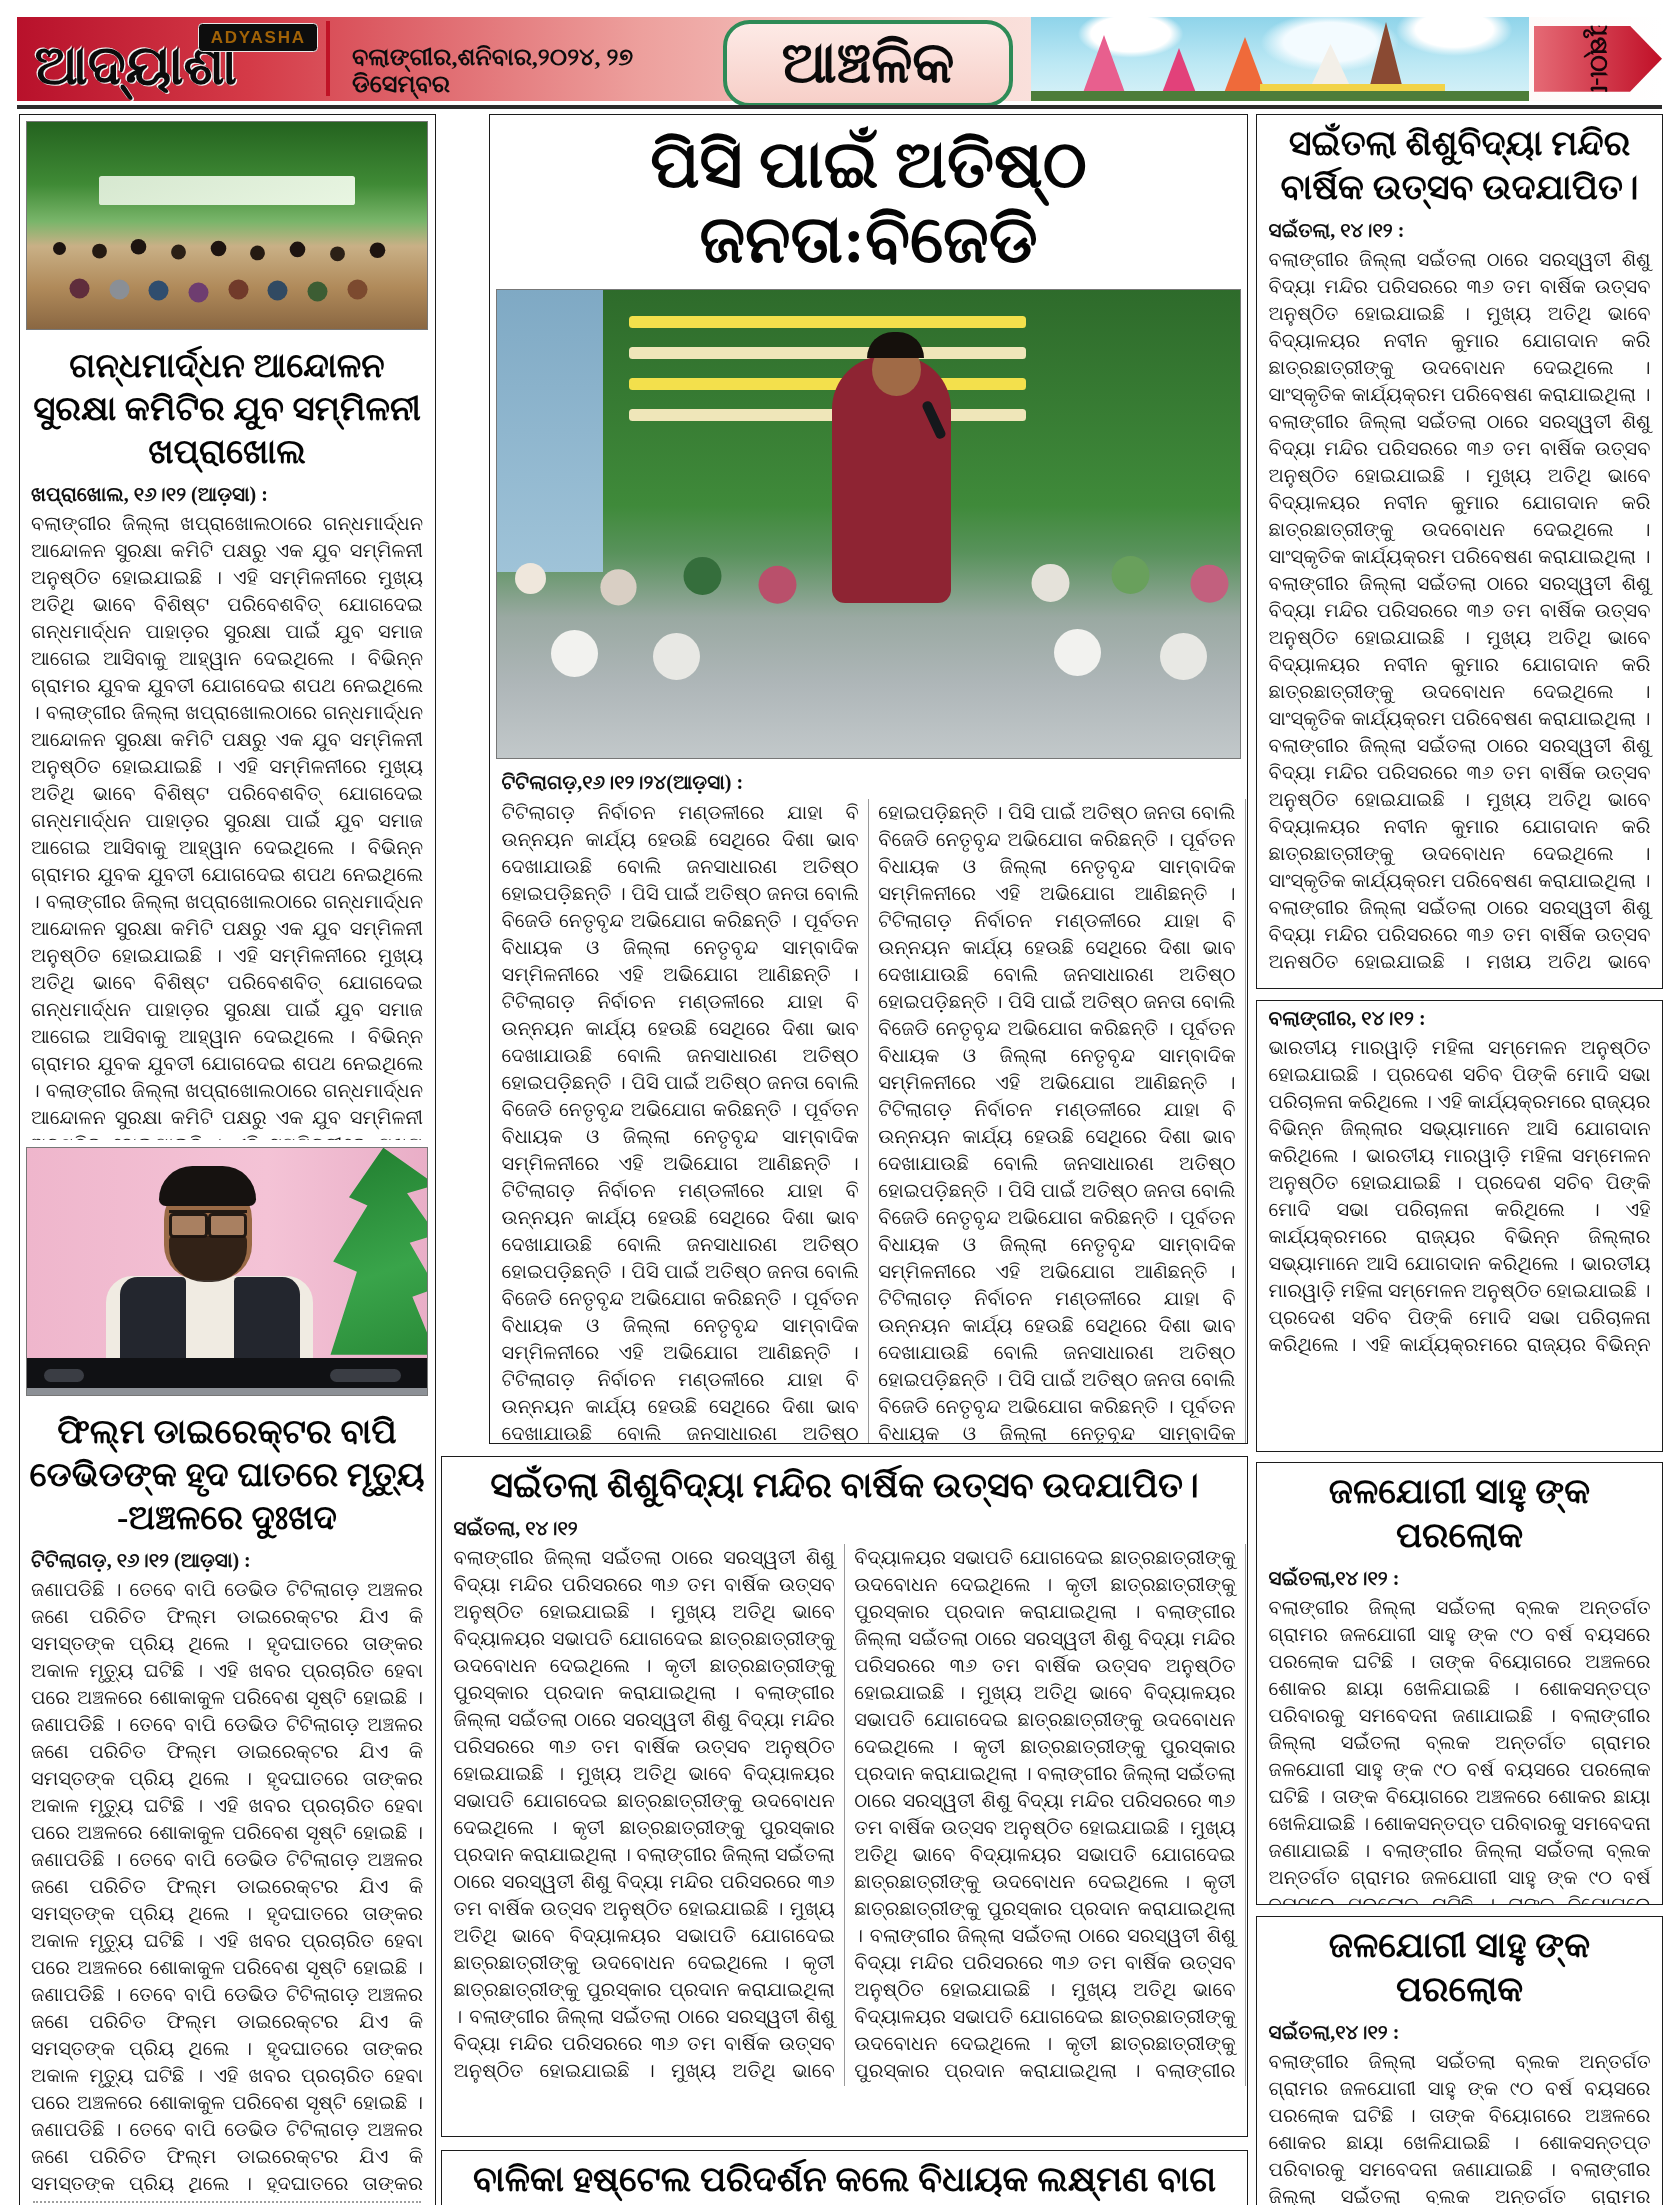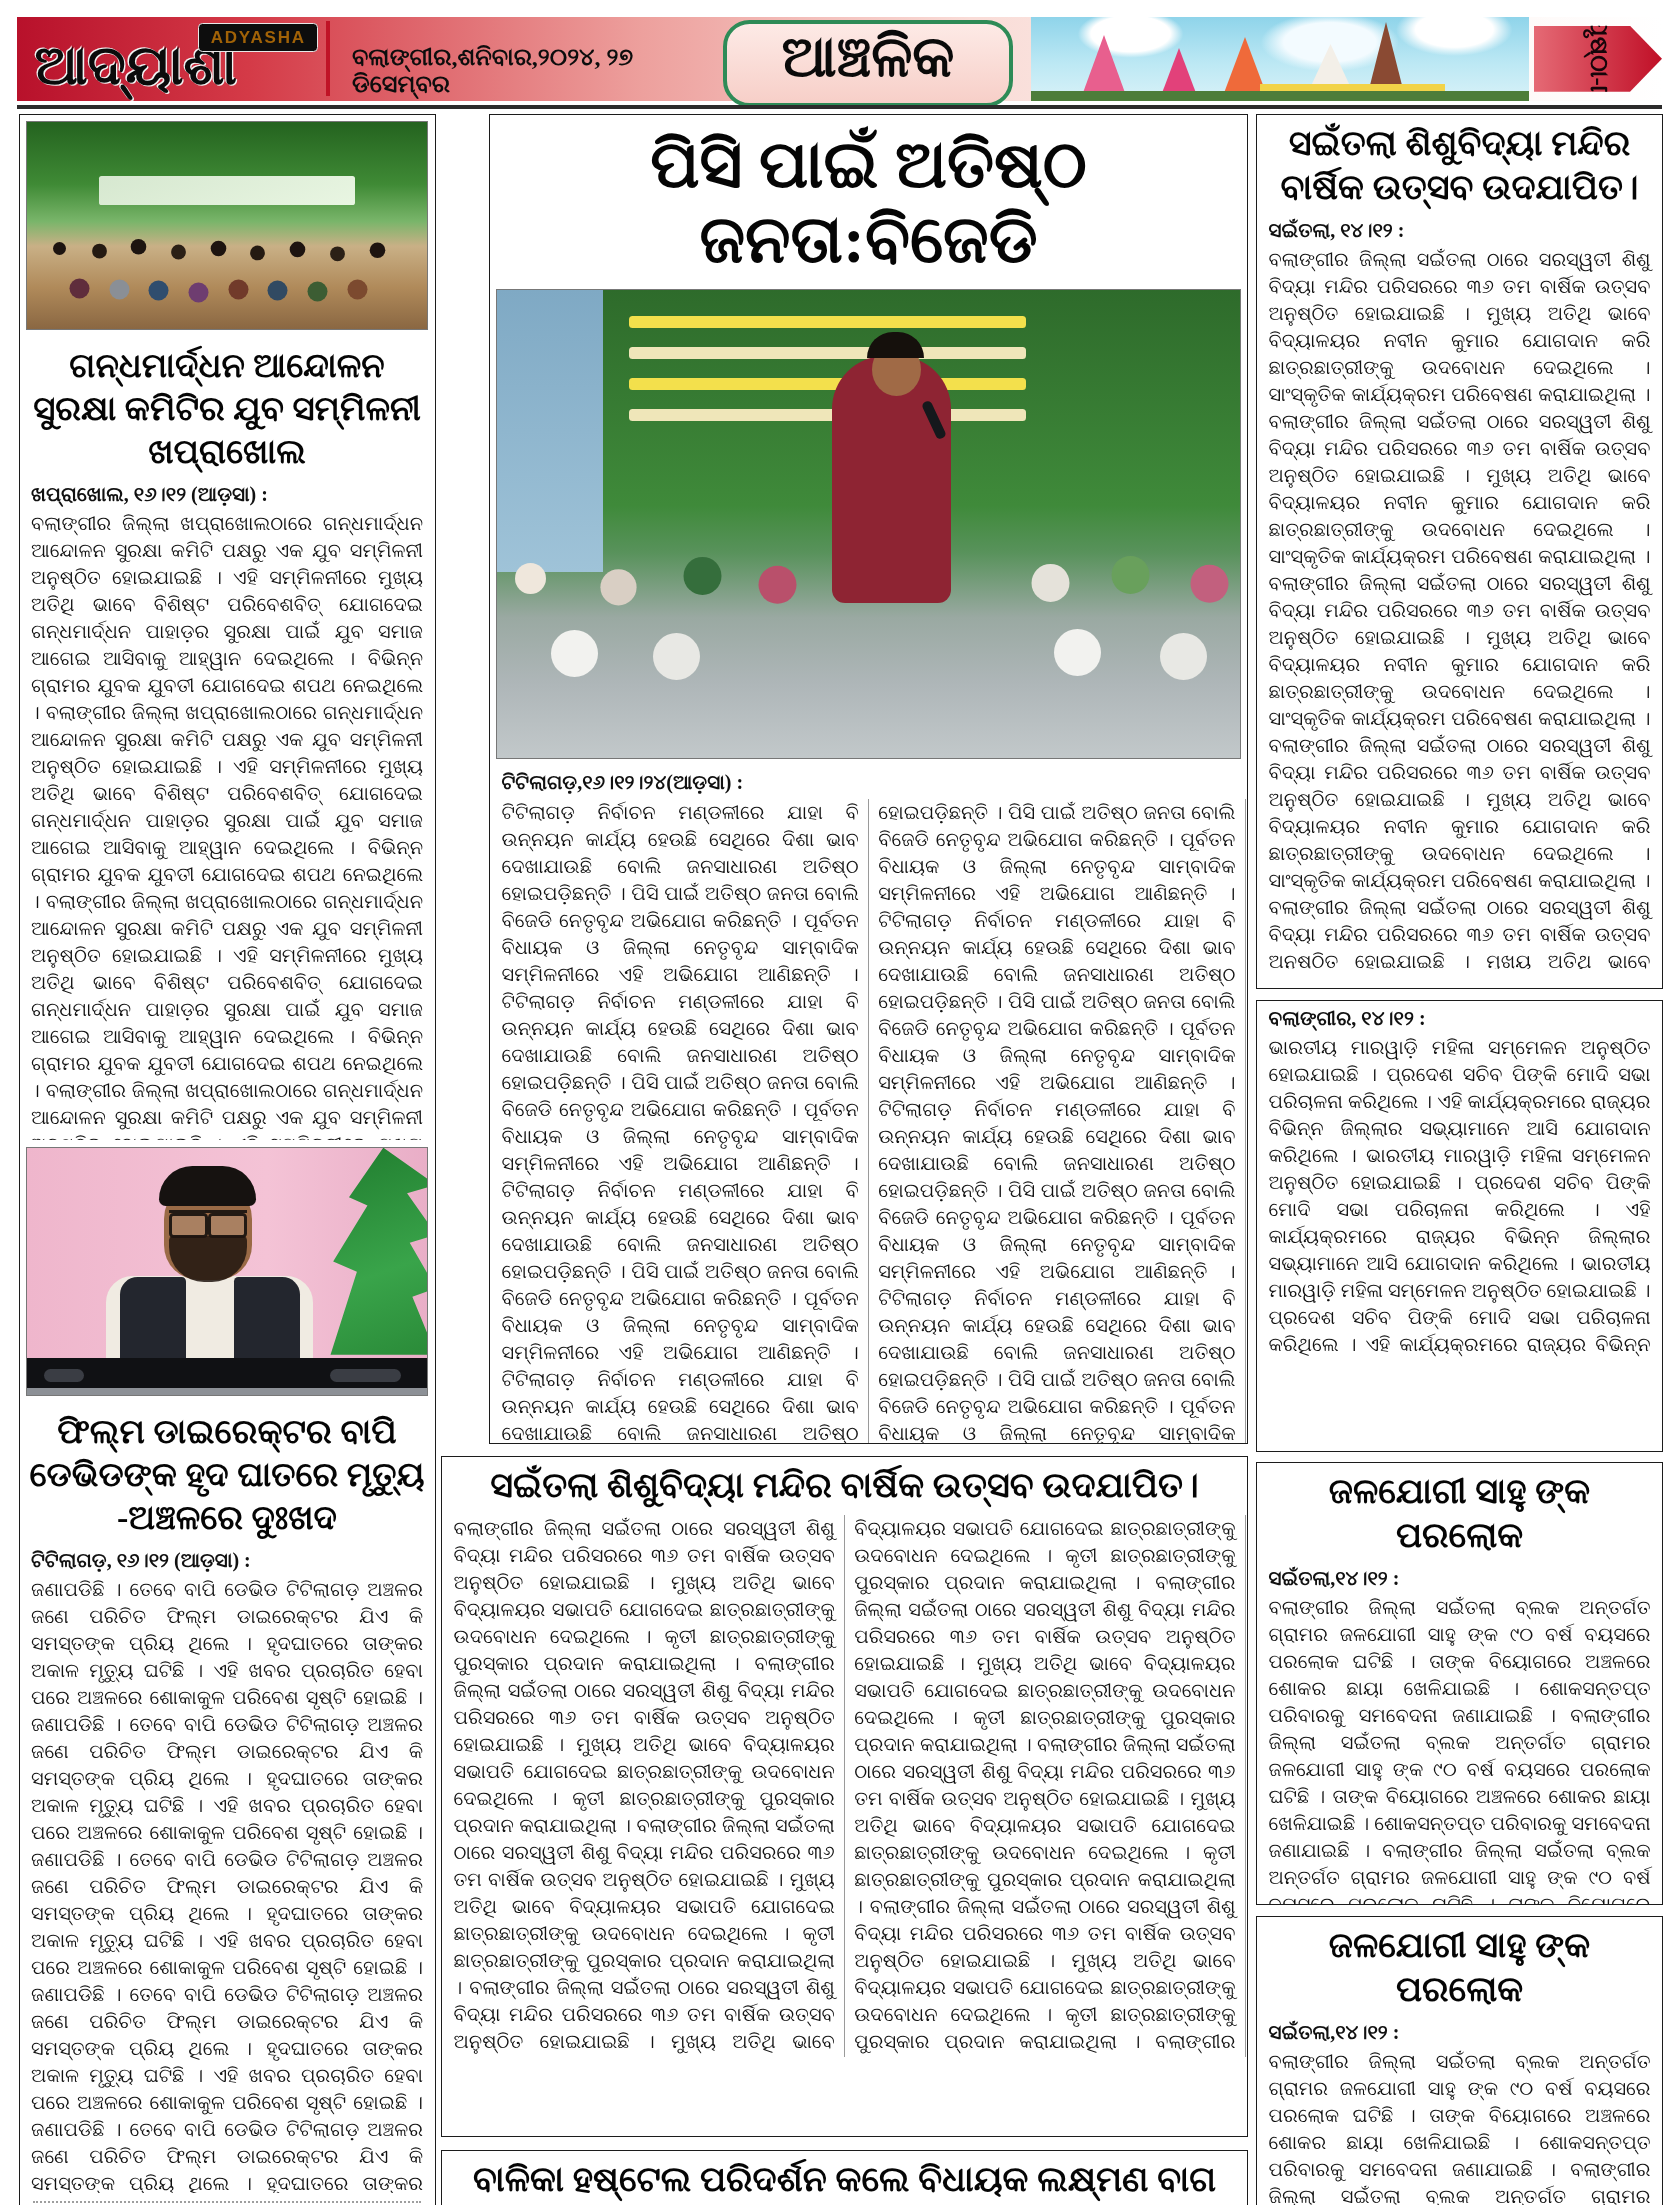--- a/index.html
+++ b/index.html
@@ -12,21 +12,21 @@
   .logo-label{position:absolute;left:168px;top:2.6px;background:#0d0d0d;color:#a16207;
     font-family:"Liberation Sans",sans-serif;font-weight:bold;font-size:17px;
     padding:3.5px 11.5px;border-radius:4.4px;border:1.8px solid #e8e8e8;letter-spacing:1.8px;}
   .logo-text{position:absolute;left:4.4px;top:17.6px;font-size:55px;font-weight:bold;color:#0b0b0b;
     text-shadow:1.3px 1.3px 0 #f3f3f3,-1.3px -1.3px 0 #f3f3f3;line-height:1;}
   .head-divider{position:absolute;left:309px;top:4.4px;width:4.4px;height:75px;background:#c01326;}
   .head-date{position:absolute;left:335px;top:27px;width:353px;font-weight:bold;
     font-size:24px;color:#0d0d0d;}
   .section-pill{position:absolute;left:706px;top:2.6px;width:282px;height:79px;
     background:linear-gradient(180deg,#fdeae6,#f7cfc8);border:4.4px solid #2e8b57;border-radius:26.5px;
-    display:flex;justify-content:center;}
+    display:flex;align-items:center;justify-content:center;}
   .section-pill span{font-size:57px;font-weight:bold;color:#0a0a0a;}
   .temple-art{position:absolute;left:1014px;top:0px;width:498px;height:84px;overflow:hidden;
     background:
      radial-gradient(ellipse 88px 40px at 20% 20%, #ffffff 0 45%, transparent 60%),
      radial-gradient(ellipse 115px 49px at 60% 30%, #f3fbff 0 40%, transparent 60%),
      radial-gradient(ellipse 97px 44px at 85% 15%, #ffffff 0 40%, transparent 60%),
      linear-gradient(180deg,#8fd4ea 0%,#bce8f4 55%,#d9f2f8 100%);}
   .spire{position:absolute;bottom:0;width:0;height:0;border-style:solid;}
   .sp1{left:49px;border-width:0 24px 66px 24px;border-color:transparent transparent #e85f8e transparent;}
   .sp2{left:128px;border-width:0 20px 53px 20px;border-color:transparent transparent #e2417a transparent;}
@@ -179,20 +179,21 @@
         <div class="rally-face"></div>
         <div class="rally-hair"></div>
         <div class="rally-mic"></div>
       </div>
       <div class="dateline">ଟିଟିଲାଗଡ଼,୧୬।୧୨।୨୪(ଆଡ଼ସା) :</div>
       <div class="body two-col" style="height:662px;">ଟିଟିଲାଗଡ଼ ନିର୍ବାଚନ ମଣ୍ଡଳୀରେ ଯାହା ବି ଉନ୍ନୟନ କାର୍ଯ୍ୟ ହେଉଛି ସେଥିରେ ଦିଶା ଭାବ ଦେଖାଯାଉଛି ବୋଲି ଜନସାଧାରଣ ଅତିଷ୍ଠ ହୋଇପଡ଼ିଛନ୍ତି । ପିସି ପାଇଁ ଅତିଷ୍ଠ ଜନତା ବୋଲି ବିଜେଡି ନେତୃବୃନ୍ଦ ଅଭିଯୋଗ କରିଛନ୍ତି । ପୂର୍ବତନ ବିଧାୟକ ଓ ଜିଲ୍ଲା ନେତୃବୃନ୍ଦ ସାମ୍ବାଦିକ ସମ୍ମିଳନୀରେ ଏହି ଅଭିଯୋଗ ଆଣିଛନ୍ତି । ଟିଟିଲାଗଡ଼ ନିର୍ବାଚନ ମଣ୍ଡଳୀରେ ଯାହା ବି ଉନ୍ନୟନ କାର୍ଯ୍ୟ ହେଉଛି ସେଥିରେ ଦିଶା ଭାବ ଦେଖାଯାଉଛି ବୋଲି ଜନସାଧାରଣ ଅତିଷ୍ଠ ହୋଇପଡ଼ିଛନ୍ତି । ପିସି ପାଇଁ ଅତିଷ୍ଠ ଜନତା ବୋଲି ବିଜେଡି ନେତୃବୃନ୍ଦ ଅଭିଯୋଗ କରିଛନ୍ତି । ପୂର୍ବତନ ବିଧାୟକ ଓ ଜିଲ୍ଲା ନେତୃବୃନ୍ଦ ସାମ୍ବାଦିକ ସମ୍ମିଳନୀରେ ଏହି ଅଭିଯୋଗ ଆଣିଛନ୍ତି । ଟିଟିଲାଗଡ଼ ନିର୍ବାଚନ ମଣ୍ଡଳୀରେ ଯାହା ବି ଉନ୍ନୟନ କାର୍ଯ୍ୟ ହେଉଛି ସେଥିରେ ଦିଶା ଭାବ ଦେଖାଯାଉଛି ବୋଲି ଜନସାଧାରଣ ଅତିଷ୍ଠ ହୋଇପଡ଼ିଛନ୍ତି । ପିସି ପାଇଁ ଅତିଷ୍ଠ ଜନତା ବୋଲି ବିଜେଡି ନେତୃବୃନ୍ଦ ଅଭିଯୋଗ କରିଛନ୍ତି । ପୂର୍ବତନ ବିଧାୟକ ଓ ଜିଲ୍ଲା ନେତୃବୃନ୍ଦ ସାମ୍ବାଦିକ ସମ୍ମିଳନୀରେ ଏହି ଅଭିଯୋଗ ଆଣିଛନ୍ତି । ଟିଟିଲାଗଡ଼ ନିର୍ବାଚନ ମଣ୍ଡଳୀରେ ଯାହା ବି ଉନ୍ନୟନ କାର୍ଯ୍ୟ ହେଉଛି ସେଥିରେ ଦିଶା ଭାବ ଦେଖାଯାଉଛି ବୋଲି ଜନସାଧାରଣ ଅତିଷ୍ଠ ହୋଇପଡ଼ିଛନ୍ତି । ପିସି ପାଇଁ ଅତିଷ୍ଠ ଜନତା ବୋଲି ବିଜେଡି ନେତୃବୃନ୍ଦ ଅଭିଯୋଗ କରିଛନ୍ତି । ପୂର୍ବତନ ବିଧାୟକ ଓ ଜିଲ୍ଲା ନେତୃବୃନ୍ଦ ସାମ୍ବାଦିକ ସମ୍ମିଳନୀରେ ଏହି ଅଭିଯୋଗ ଆଣିଛନ୍ତି । ଟିଟିଲାଗଡ଼ ନିର୍ବାଚନ ମଣ୍ଡଳୀରେ ଯାହା ବି ଉନ୍ନୟନ କାର୍ଯ୍ୟ ହେଉଛି ସେଥିରେ ଦିଶା ଭାବ ଦେଖାଯାଉଛି ବୋଲି ଜନସାଧାରଣ ଅତିଷ୍ଠ ହୋଇପଡ଼ିଛନ୍ତି । ପିସି ପାଇଁ ଅତିଷ୍ଠ ଜନତା ବୋଲି ବିଜେଡି ନେତୃବୃନ୍ଦ ଅଭିଯୋଗ କରିଛନ୍ତି । ପୂର୍ବତନ ବିଧାୟକ ଓ ଜିଲ୍ଲା ନେତୃବୃନ୍ଦ ସାମ୍ବାଦିକ ସମ୍ମିଳନୀରେ ଏହି ଅଭିଯୋଗ ଆଣିଛନ୍ତି । ଟିଟିଲାଗଡ଼ ନିର୍ବାଚନ ମଣ୍ଡଳୀରେ ଯାହା ବି ଉନ୍ନୟନ କାର୍ଯ୍ୟ ହେଉଛି ସେଥିରେ ଦିଶା ଭାବ ଦେଖାଯାଉଛି ବୋଲି ଜନସାଧାରଣ ଅତିଷ୍ଠ ହୋଇପଡ଼ିଛନ୍ତି । ପିସି ପାଇଁ ଅତିଷ୍ଠ ଜନତା ବୋଲି ବିଜେଡି ନେତୃବୃନ୍ଦ ଅଭିଯୋଗ କରିଛନ୍ତି । ପୂର୍ବତନ ବିଧାୟକ ଓ ଜିଲ୍ଲା ନେତୃବୃନ୍ଦ ସାମ୍ବାଦିକ ସମ୍ମିଳନୀରେ ଏହି ଅଭିଯୋଗ ଆଣିଛନ୍ତି । ଟିଟିଲାଗଡ଼ ନିର୍ବାଚନ ମଣ୍ଡଳୀରେ ଯାହା ବି ଉନ୍ନୟନ କାର୍ଯ୍ୟ ହେଉଛି ସେଥିରେ ଦିଶା ଭାବ ଦେଖାଯାଉଛି ବୋଲି ଜନସାଧାରଣ ଅତିଷ୍ଠ ହୋଇପଡ଼ିଛନ୍ତି । ପିସି ପାଇଁ ଅତିଷ୍ଠ ଜନତା ବୋଲି ବିଜେଡି ନେତୃବୃନ୍ଦ ଅଭିଯୋଗ କରିଛନ୍ତି । ପୂର୍ବତନ ବିଧାୟକ ଓ ଜିଲ୍ଲା ନେତୃବୃନ୍ଦ ସାମ୍ବାଦିକ ସମ୍ମିଳନୀରେ ଏହି ଅଭିଯୋଗ ଆଣିଛନ୍ତି । ଟିଟିଲାଗଡ଼ ନିର୍ବାଚନ ମଣ୍ଡଳୀରେ ଯାହା ବି ଉନ୍ନୟନ କାର୍ଯ୍ୟ ହେଉଛି ସେଥିରେ ଦିଶା ଭାବ ଦେଖାଯାଉଛି ବୋଲି ଜନସାଧାରଣ ଅତିଷ୍ଠ ହୋଇପଡ଼ିଛନ୍ତି । ପିସି ପାଇଁ ଅତିଷ୍ଠ ଜନତା ବୋଲି ବିଜେଡି ନେତୃବୃନ୍ଦ ଅଭିଯୋଗ କରିଛନ୍ତି । ପୂର୍ବତନ ବିଧାୟକ ଓ ଜିଲ୍ଲା ନେତୃବୃନ୍ଦ ସାମ୍ବାଦିକ ସମ୍ମିଳନୀରେ ଏହି ଅଭିଯୋଗ ଆଣିଛନ୍ତି । ଟିଟିଲାଗଡ଼ ନିର୍ବାଚନ ମଣ୍ଡଳୀରେ ଯାହା ବି ଉନ୍ନୟନ କାର୍ଯ୍ୟ ହେଉଛି ସେଥିରେ ଦିଶା ଭାବ ଦେଖାଯାଉଛି ବୋଲି ଜନସାଧାରଣ ଅତିଷ୍ଠ ହୋଇପଡ଼ିଛନ୍ତି । ପିସି ପାଇଁ ଅତିଷ୍ଠ ଜନତା ବୋଲି ବିଜେଡି ନେତୃବୃନ୍ଦ ଅଭିଯୋଗ କରିଛନ୍ତି । ପୂର୍ବତନ ବିଧାୟକ ଓ ଜିଲ୍ଲା ନେତୃବୃନ୍ଦ ସାମ୍ବାଦିକ ସମ୍ମିଳନୀରେ ଏହି ଅଭିଯୋଗ ଆଣିଛନ୍ତି । ଟିଟିଲାଗଡ଼ ନିର୍ବାଚନ ମଣ୍ଡଳୀରେ ଯାହା ବି ଉନ୍ନୟନ କାର୍ଯ୍ୟ ହେଉଛି ସେଥିରେ ଦିଶା ଭାବ ଦେଖାଯାଉଛି ବୋଲି ଜନସାଧାରଣ ଅତିଷ୍ଠ ହୋଇପଡ଼ିଛନ୍ତି । ପିସି ପାଇଁ ଅତିଷ୍ଠ ଜନତା ବୋଲି ବିଜେଡି ନେତୃବୃନ୍ଦ ଅଭିଯୋଗ କରିଛନ୍ତି । ପୂର୍ବତନ ବିଧାୟକ ଓ ଜିଲ୍ଲା ନେତୃବୃନ୍ଦ ସାମ୍ବାଦିକ ସମ୍ମିଳନୀରେ ଏହି ଅଭିଯୋଗ ଆଣିଛନ୍ତି ।</div>
     </div>
 
     <div class="box" style="height:679px;margin-top:12.3px;">
       <div class="headline h-box">ସଇଁତଲା ଶିଶୁବିଦ୍ୟା ମନ୍ଦିର ବାର୍ଷିକ ଉତ୍ସବ ଉଦଯାପିତ।</div>
+      <div class="dateline">ସଇଁତଲା, ୧୪।୧୨</div>
       <div class="body two-col" style="height:542px;">ବଲାଙ୍ଗୀର ଜିଲ୍ଲା ସଇଁତଲା ଠାରେ ସରସ୍ୱତୀ ଶିଶୁ ବିଦ୍ୟା ମନ୍ଦିର ପରିସରରେ ୩୬ ତମ ବାର୍ଷିକ ଉତ୍ସବ ଅନୁଷ୍ଠିତ ହୋଇଯାଇଛି । ମୁଖ୍ୟ ଅତିଥି ଭାବେ ବିଦ୍ୟାଳୟର ସଭାପତି ଯୋଗଦେଇ ଛାତ୍ରଛାତ୍ରୀଙ୍କୁ ଉଦବୋଧନ ଦେଇଥିଲେ । କୃତୀ ଛାତ୍ରଛାତ୍ରୀଙ୍କୁ ପୁରସ୍କାର ପ୍ରଦାନ କରାଯାଇଥିଲା । ବଲାଙ୍ଗୀର ଜିଲ୍ଲା ସଇଁତଲା ଠାରେ ସରସ୍ୱତୀ ଶିଶୁ ବିଦ୍ୟା ମନ୍ଦିର ପରିସରରେ ୩୬ ତମ ବାର୍ଷିକ ଉତ୍ସବ ଅନୁଷ୍ଠିତ ହୋଇଯାଇଛି । ମୁଖ୍ୟ ଅତିଥି ଭାବେ ବିଦ୍ୟାଳୟର ସଭାପତି ଯୋଗଦେଇ ଛାତ୍ରଛାତ୍ରୀଙ୍କୁ ଉଦବୋଧନ ଦେଇଥିଲେ । କୃତୀ ଛାତ୍ରଛାତ୍ରୀଙ୍କୁ ପୁରସ୍କାର ପ୍ରଦାନ କରାଯାଇଥିଲା । ବଲାଙ୍ଗୀର ଜିଲ୍ଲା ସଇଁତଲା ଠାରେ ସରସ୍ୱତୀ ଶିଶୁ ବିଦ୍ୟା ମନ୍ଦିର ପରିସରରେ ୩୬ ତମ ବାର୍ଷିକ ଉତ୍ସବ ଅନୁଷ୍ଠିତ ହୋଇଯାଇଛି । ମୁଖ୍ୟ ଅତିଥି ଭାବେ ବିଦ୍ୟାଳୟର ସଭାପତି ଯୋଗଦେଇ ଛାତ୍ରଛାତ୍ରୀଙ୍କୁ ଉଦବୋଧନ ଦେଇଥିଲେ । କୃତୀ ଛାତ୍ରଛାତ୍ରୀଙ୍କୁ ପୁରସ୍କାର ପ୍ରଦାନ କରାଯାଇଥିଲା । ବଲାଙ୍ଗୀର ଜିଲ୍ଲା ସଇଁତଲା ଠାରେ ସରସ୍ୱତୀ ଶିଶୁ ବିଦ୍ୟା ମନ୍ଦିର ପରିସରରେ ୩୬ ତମ ବାର୍ଷିକ ଉତ୍ସବ ଅନୁଷ୍ଠିତ ହୋଇଯାଇଛି । ମୁଖ୍ୟ ଅତିଥି ଭାବେ ବିଦ୍ୟାଳୟର ସଭାପତି ଯୋଗଦେଇ ଛାତ୍ରଛାତ୍ରୀଙ୍କୁ ଉଦବୋଧନ ଦେଇଥିଲେ । କୃତୀ ଛାତ୍ରଛାତ୍ରୀଙ୍କୁ ପୁରସ୍କାର ପ୍ରଦାନ କରାଯାଇଥିଲା । ବଲାଙ୍ଗୀର ଜିଲ୍ଲା ସଇଁତଲା ଠାରେ ସରସ୍ୱତୀ ଶିଶୁ ବିଦ୍ୟା ମନ୍ଦିର ପରିସରରେ ୩୬ ତମ ବାର୍ଷିକ ଉତ୍ସବ ଅନୁଷ୍ଠିତ ହୋଇଯାଇଛି । ମୁଖ୍ୟ ଅତିଥି ଭାବେ ବିଦ୍ୟାଳୟର ସଭାପତି ଯୋଗଦେଇ ଛାତ୍ରଛାତ୍ରୀଙ୍କୁ ଉଦବୋଧନ ଦେଇଥିଲେ । କୃତୀ ଛାତ୍ରଛାତ୍ରୀଙ୍କୁ ପୁରସ୍କାର ପ୍ରଦାନ କରାଯାଇଥିଲା । ବଲାଙ୍ଗୀର ଜିଲ୍ଲା ସଇଁତଲା ଠାରେ ସରସ୍ୱତୀ ଶିଶୁ ବିଦ୍ୟା ମନ୍ଦିର ପରିସରରେ ୩୬ ତମ ବାର୍ଷିକ ଉତ୍ସବ ଅନୁଷ୍ଠିତ ହୋଇଯାଇଛି । ମୁଖ୍ୟ ଅତିଥି ଭାବେ ବିଦ୍ୟାଳୟର ସଭାପତି ଯୋଗଦେଇ ଛାତ୍ରଛାତ୍ରୀଙ୍କୁ ଉଦବୋଧନ ଦେଇଥିଲେ । କୃତୀ ଛାତ୍ରଛାତ୍ରୀଙ୍କୁ ପୁରସ୍କାର ପ୍ରଦାନ କରାଯାଇଥିଲା । ବଲାଙ୍ଗୀର ଜିଲ୍ଲା ସଇଁତଲା ଠାରେ ସରସ୍ୱତୀ ଶିଶୁ ବିଦ୍ୟା ମନ୍ଦିର ପରିସରରେ ୩୬ ତମ ବାର୍ଷିକ ଉତ୍ସବ ଅନୁଷ୍ଠିତ ହୋଇଯାଇଛି । ମୁଖ୍ୟ ଅତିଥି ଭାବେ ବିଦ୍ୟାଳୟର ସଭାପତି ଯୋଗଦେଇ ଛାତ୍ରଛାତ୍ରୀଙ୍କୁ ଉଦବୋଧନ ଦେଇଥିଲେ । କୃତୀ ଛାତ୍ରଛାତ୍ରୀଙ୍କୁ ପୁରସ୍କାର ପ୍ରଦାନ କରାଯାଇଥିଲା । ବଲାଙ୍ଗୀର ଜିଲ୍ଲା ସଇଁତଲା ଠାରେ ସରସ୍ୱତୀ ଶିଶୁ ବିଦ୍ୟା ମନ୍ଦିର ପରିସରରେ ୩୬ ତମ ବାର୍ଷିକ ଉତ୍ସବ ଅନୁଷ୍ଠିତ ହୋଇଯାଇଛି । ମୁଖ୍ୟ ଅତିଥି ଭାବେ ବିଦ୍ୟାଳୟର ସଭାପତି ଯୋଗଦେଇ ଛାତ୍ରଛାତ୍ରୀଙ୍କୁ ଉଦବୋଧନ ଦେଇଥିଲେ । କୃତୀ ଛାତ୍ରଛାତ୍ରୀଙ୍କୁ ପୁରସ୍କାର ପ୍ରଦାନ କରାଯାଇଥିଲା ।</div>
     </div>
 
     <div class="box" style="height:476px;margin-top:12.3px;">
       <div class="headline h-box">ବାଳିକା ହଷ୍ଟେଲ ପରିଦର୍ଶନ କଲେ ବିଧାୟକ ଲକ୍ଷ୍ମଣ ବାଗ</div>
 
     </div>
 
   </div>
 

